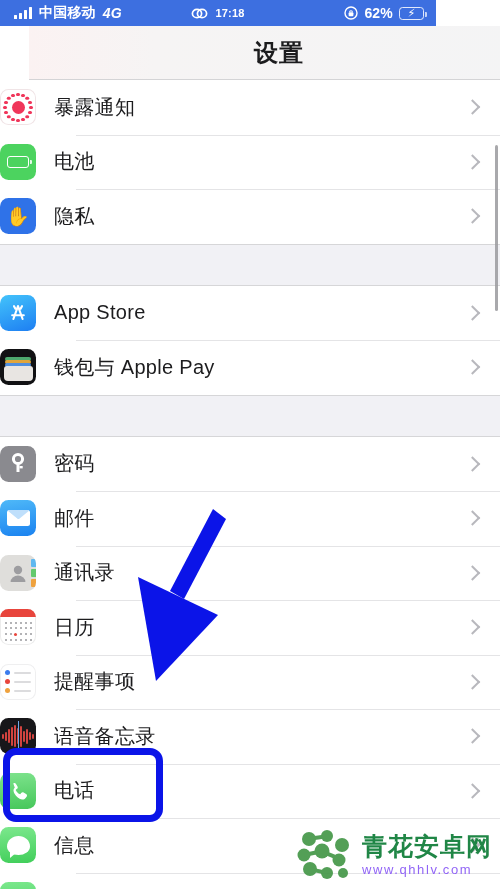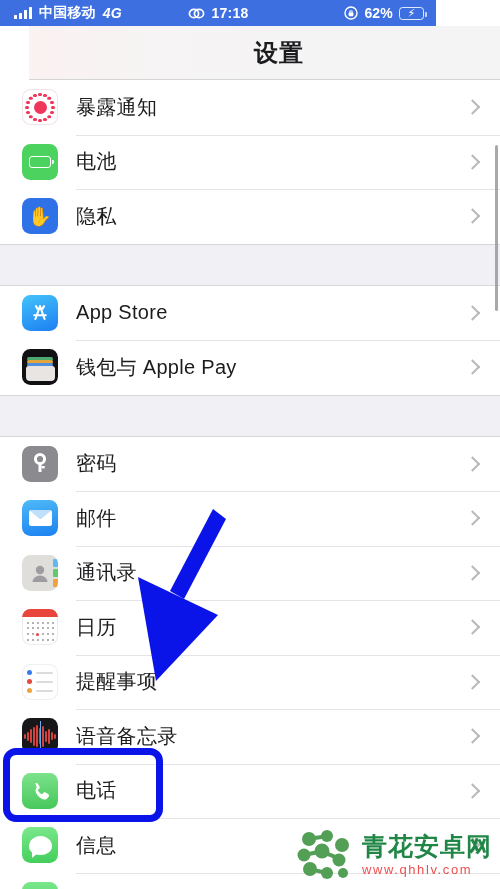--- a/index.html
+++ b/index.html
@@ -33,21 +33,21 @@
 
   .signal-bars { display: flex; align-items: flex-end; gap: 2px; height: 12px; }
   .signal-bars i { display: block; width: 3px; background: #fff; border-radius: 0.5px; }
   .signal-bars i:nth-child(1) { height: 4px; }
   .signal-bars i:nth-child(2) { height: 6.5px; }
   .signal-bars i:nth-child(3) { height: 9px; }
   .signal-bars i:nth-child(4) { height: 12px; }
 
   .carrier { font-size: 14px; font-weight: bold; }
   .net-type { font-size: 14px; font-weight: bold; font-style: italic; }
-  .clock { font-size: 14px; font-weight: bold; }
+  .clock { font-size: 11px; font-weight: bold; }
 
   .battery-pct { font-size: 14px; font-weight: bold; }
   .battery-shell {
     position: relative; width: 25px; height: 13px;
     border: 1.5px solid rgba(255,255,255,.85); border-radius: 3.5px;
     padding: 1.5px;
   }
   .battery-shell::after {
     content: ""; position: absolute; right: -4px; top: 4px;
     width: 2px; height: 5px; border-radius: 0 1px 1px 0;
@@ -84,21 +84,20 @@
     overflow: hidden;
   }
   .group { background: #ffffff; }
   .gap { height: 42px; background: #f1f1f5;
          border-top: 1px solid #d6d6d8; border-bottom: 1px solid #d6d6d8; }
 
   .row {
     position: relative;
     height: 54.5px;
     display: flex; align-items: center;
-    padding-left: 22px;
     background: #ffffff;
   }
   .row + .row::before {
     content: ""; position: absolute; top: 0; left: 76px; right: 0;
     height: 1px; background: #e4e4e6;
   }
   .row .label {
     margin-left: 18px;
     font-size: 20px; color: #1c1c1e;
     letter-spacing: 0.3px;
@@ -244,21 +243,21 @@
   }
 
   
   #watermark {
     position: absolute; right: 8px; bottom: 8px;
     display: flex; align-items: center; gap: 9px;
     opacity: .95;
   }
   #watermark .wm-text { display: flex; flex-direction: column; line-height: 1; }
   #watermark .wm-title { font-size: 25px; font-weight: bold; color: #15803d; letter-spacing: 1px; }
-  #watermark .wm-url { font-size: 13px; color: #ef4444; letter-spacing: 1.6px; margin-top: 4px; }
+  #watermark .wm-url { font-size: 13px; color: #8b5cf6; letter-spacing: 1.6px; margin-top: 4px; }
 </style>
 </head>
 <body>
 
 <div id="phone">
 
   <div id="statusbar">
     <div class="sb-left">
       <span class="signal-bars">
         <i></i>

